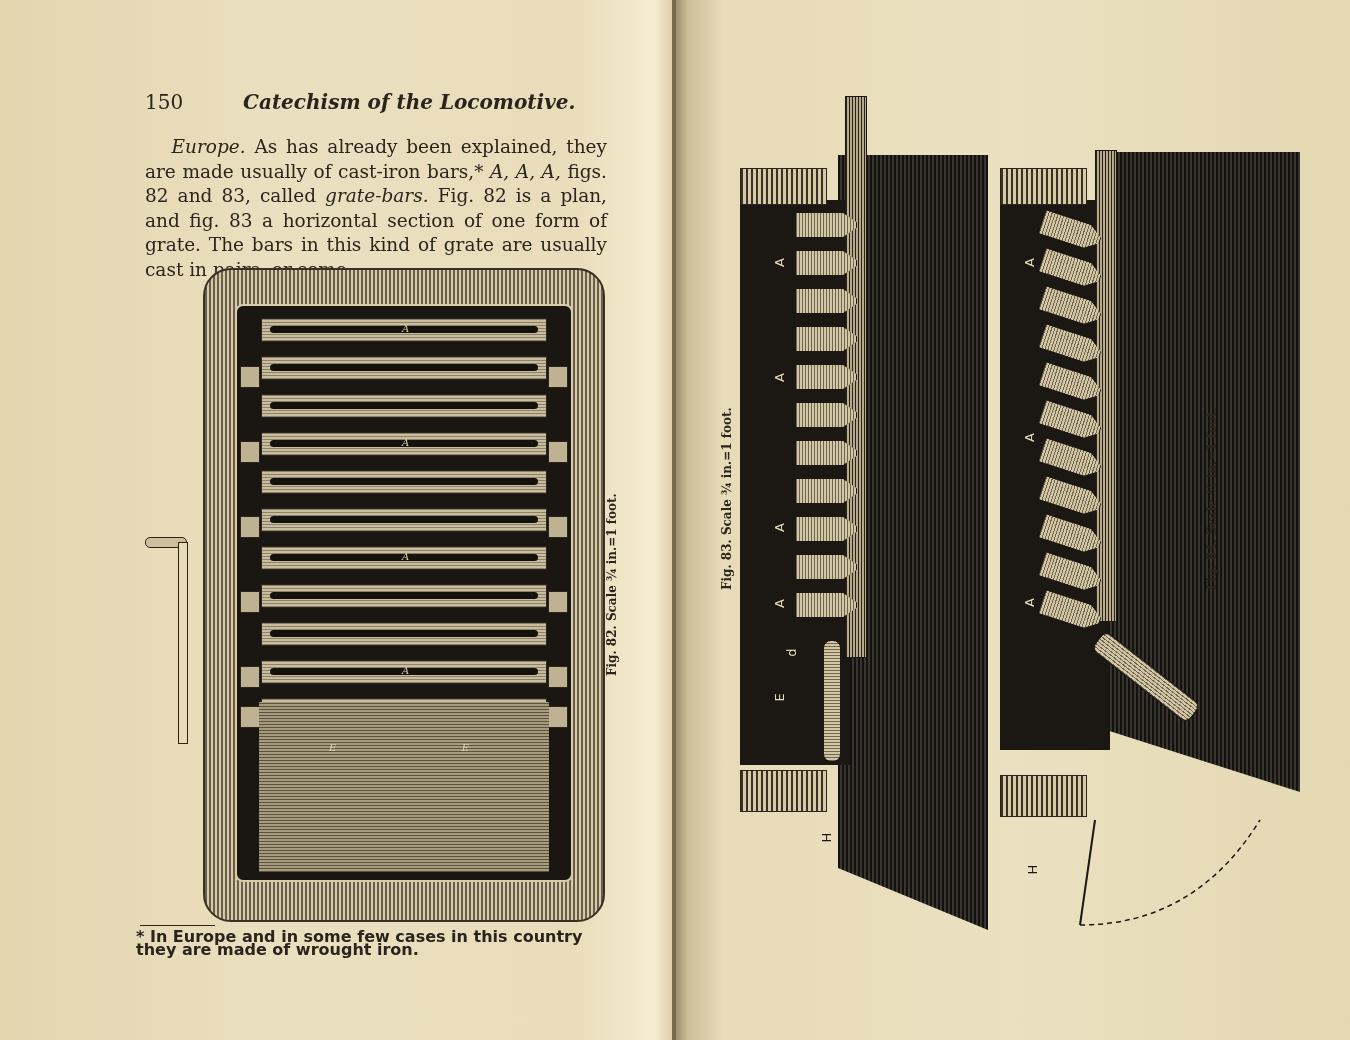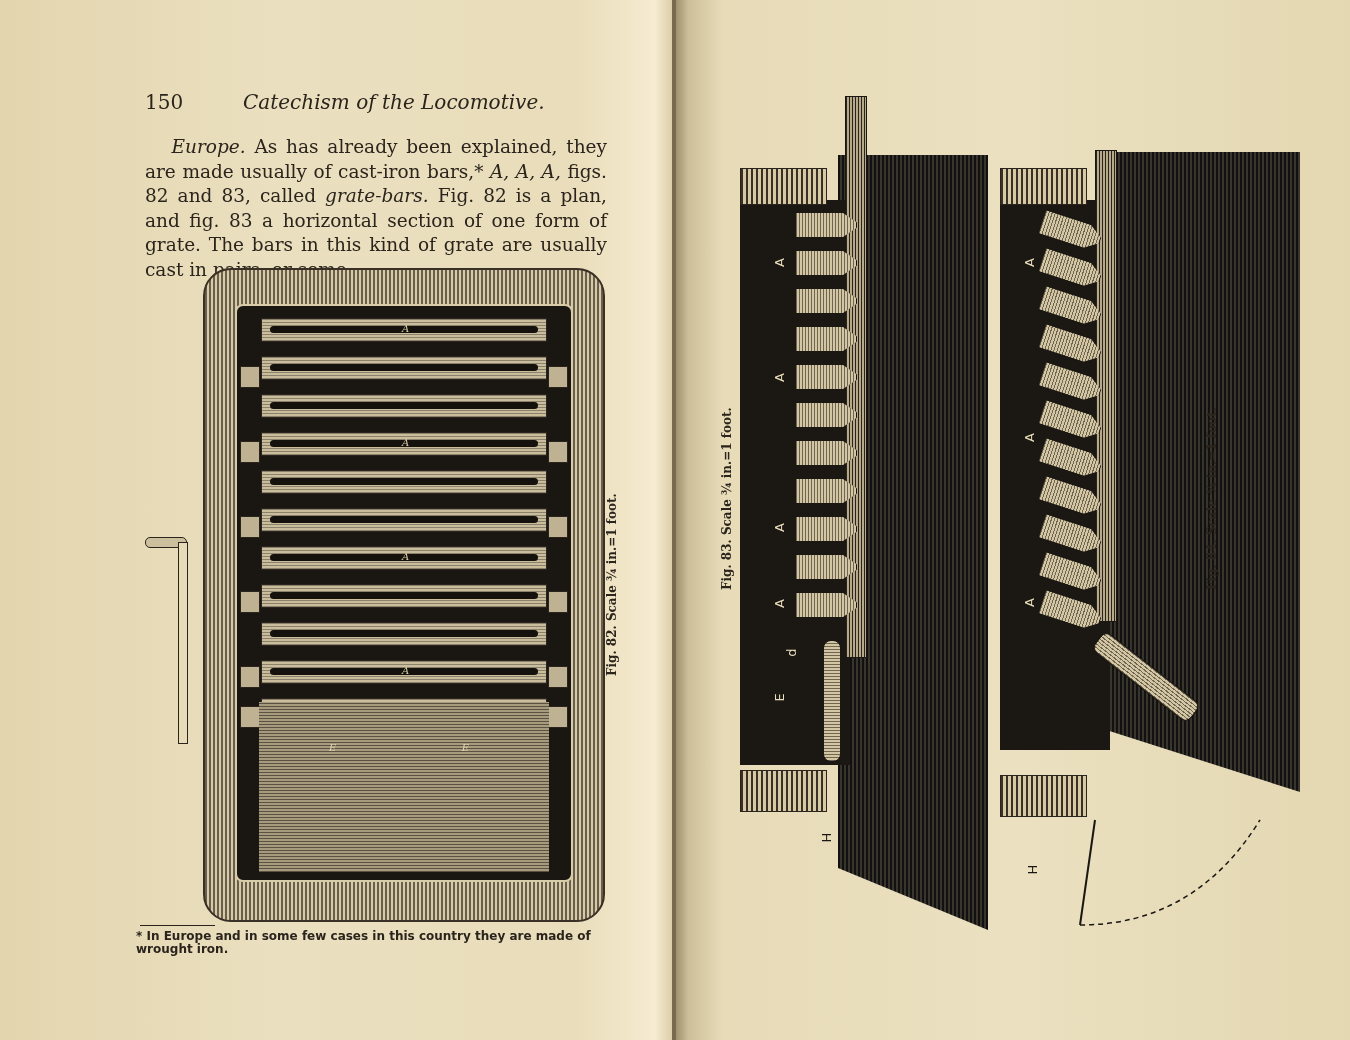--- a/index.html
+++ b/index.html
@@ -3,25 +3,25 @@
 <meta charset="utf-8">
 <style>
   html,body{margin:0;padding:0;}
   body{width:1350px;height:1040px;overflow:hidden;background:#e6d9b4;font-family:"DejaVu Serif",serif;position:relative;}
   .page{position:absolute;top:0;height:1040px;}
   .left{left:0;width:675px;background:linear-gradient(90deg,#e3d5ae 0%,#eadfbf 40%,#e9ddbb 85%,#f1e6c8 93%,#f6ecd2 97%,#d8c9a1 100%);}
   .right{left:675px;width:675px;background:linear-gradient(90deg,#9c8d6c 0%,#cdbf98 2%,#e7dbb8 7%,#ebe0c0 50%,#e4d8b2 100%);}
   .gutter{position:absolute;left:672px;top:0;width:4px;height:1040px;background:#7a6a4d;}
   .header{position:absolute;top:90px;left:145px;width:460px;font-size:20px;color:#2a241c;}
   .pnum{position:absolute;left:0;top:0;}
-  .rtitle{position:absolute;left:98px;top:0;font-style:italic;}
+  .rtitle{position:absolute;left:98px;top:0;font-style:italic;font-weight:bold;}
   .body-text{position:absolute;top:135px;left:145px;width:462px;font-size:18.5px;line-height:24.5px;color:#2a241c;text-align:justify;}
   .body-text .it{font-style:italic;}
   .fnrule{position:absolute;left:140px;top:925px;width:75px;border-top:1px solid #2a241c;}
-  .footnote{position:absolute;left:136px;top:930px;width:470px;font-size:12px;line-height:13px;font-weight:bold;color:#2a241c;font-family:"DejaVu Sans",sans-serif;}
+  .footnote{position:absolute;left:136px;top:930px;width:470px;font-size:16px;line-height:13px;font-weight:bold;color:#2a241c;font-family:"DejaVu Sans",sans-serif;}
   .caption{position:absolute;font-size:12px;color:#2a241c;white-space:nowrap;transform-origin:0 0;transform:rotate(-90deg);font-weight:bold;}
   
   .fig82{position:absolute;left:203px;top:268px;width:398px;height:650px;border-radius:28px;border:2px solid #3a3025;
      background:repeating-linear-gradient(90deg,#6a5f4d 0 2px,#d7caa6 2px 4px);}
   .fig82 .inner{position:absolute;left:30px;top:34px;right:30px;bottom:38px;background:#1a1713;border-radius:8px;border:2px solid #d9cca8;}
   .bar{position:absolute;left:24px;right:24px;height:22px;background:repeating-linear-gradient(0deg,#8a806b 0 1px,#c9bd9c 1px 3px);border:1px solid #2a241c;}
   .bar .slot{position:absolute;left:8px;right:8px;top:7px;height:7px;background:#15120e;border-radius:4px;}
   .lug{position:absolute;width:18px;height:20px;background:#bfb292;border:1px solid #2a241c;}
   .plate{position:absolute;left:22px;right:22px;bottom:8px;height:170px;background:repeating-linear-gradient(0deg,#5b5243 0 1px,#a79b7e 1px 3px);}
   .lever{position:absolute;left:178px;top:542px;width:8px;height:200px;border:1px solid #2a241c;background:#e7dbb8;}

